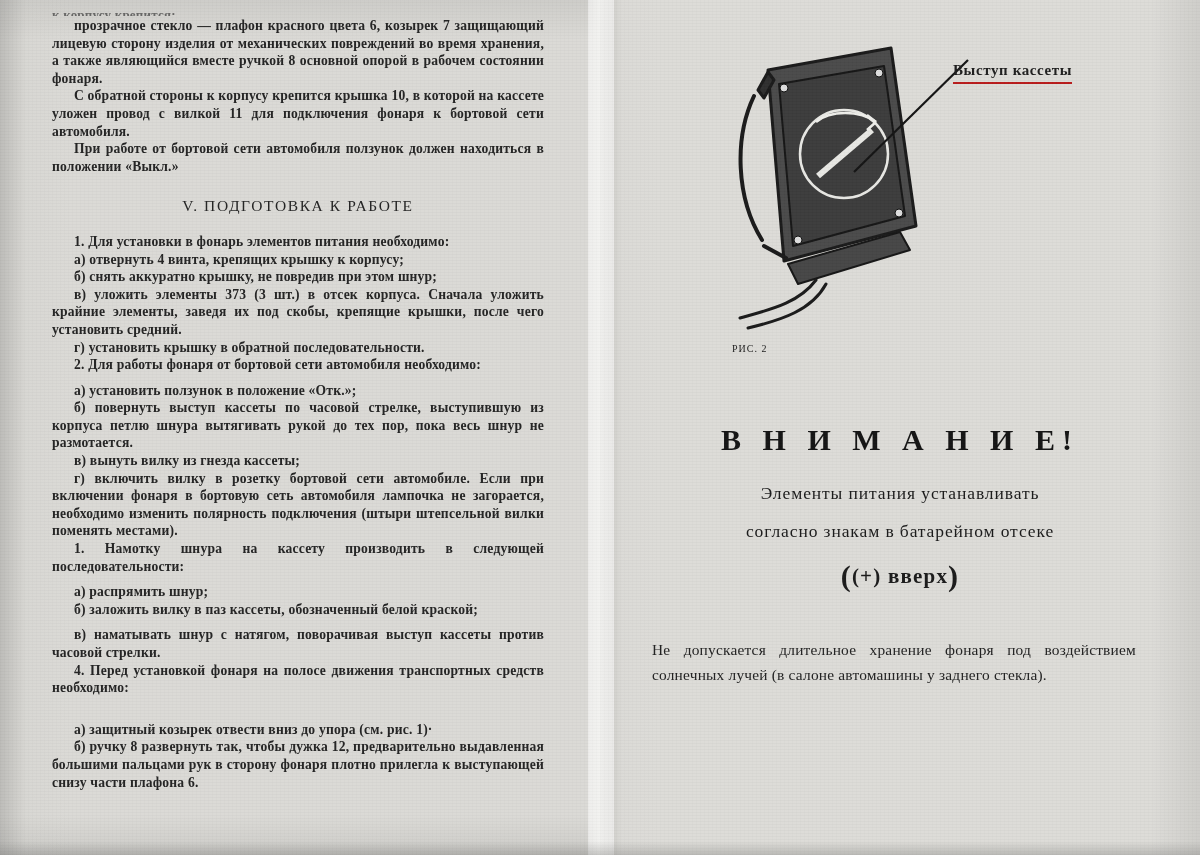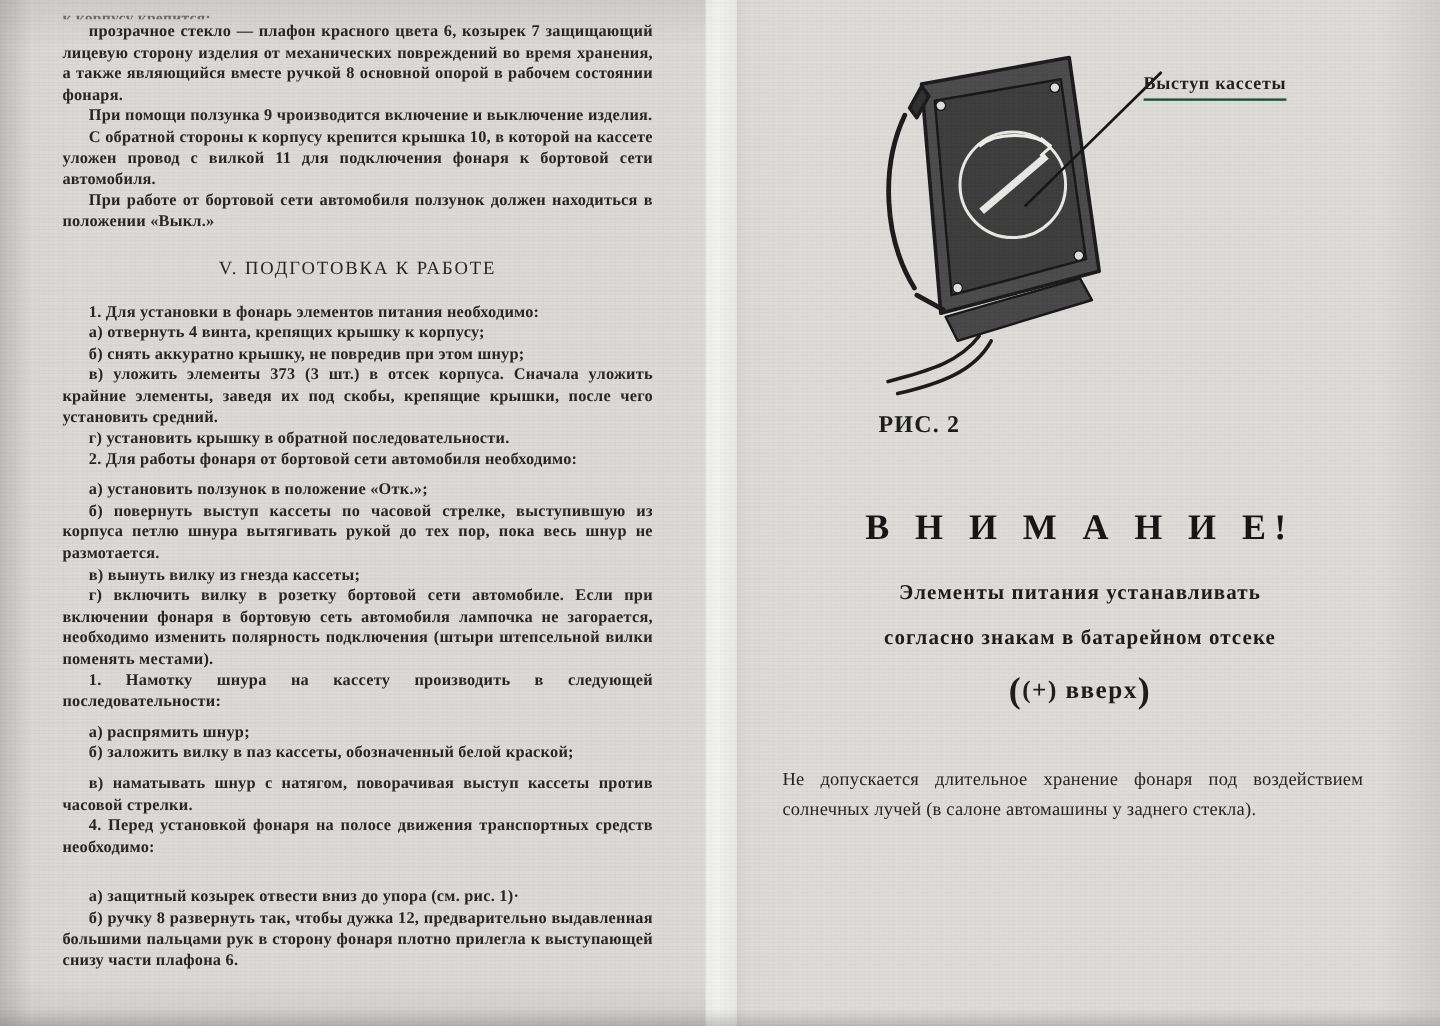--- a/index.html
+++ b/index.html
@@ -110,49 +110,49 @@
     height: 340px;
   }
   .fig-label {
     position: absolute;
     left: 305px;
     top: 44px;
     font-size: 15px;
     font-weight: 600;
     letter-spacing: .6px;
     padding-bottom: 3px;
-    border-bottom: 2px solid #14532d;
+    border-bottom: 2px solid #b91c1c;
     color: #1e1e1e;
   }
   .fig-caption {
     position: absolute;
     left: 84px;
     top: 325px;
-    font-size: 20px;
-    font-weight: 700;
+    font-size: 10px;
+    font-weight: 400;
     letter-spacing: 1px;
   }
   .attention {
     position: absolute;
     left: 600px;
     top: 405px;
     width: 600px;
     text-align: center;
     margin-top: 18px;
   }
   .attention-title {
     font-size: 30px;
     font-weight: 700;
     letter-spacing: 7px;
     margin-bottom: 26px;
     color: #141414;
   }
   .attention-line {
     font-size: 17.5px;
-    font-weight: 700;
+    font-weight: 400;
     letter-spacing: .9px;
     margin-bottom: 17px;
     color: #1a1a1a;
   }
   .attention-paren {
     font-size: 21px;
     font-weight: 600;
     letter-spacing: 1.2px;
     margin-top: 8px;
   }
@@ -188,21 +188,20 @@
 
 <div class="page">
   <div class="paper-left"></div>
   <div class="paper-right"></div>
   <div class="gutter"></div>
 
   <div class="left-col">
     <div class="clipped-top">к корпусу крепится:</div>
 
     <p class="para indent">прозрачное стекло — плафон красного цвета 6, козырек 7 защищающий лицевую сторону изделия от механических повреждений во время хранения, а также являющийся вместе ручкой 8 основной опорой в рабочем состоянии фонаря.</p>
-    <p class="para indent">При помощи ползунка 9 чроизводится включение и выключение изделия.</p>
     <p class="para indent">С обратной стороны к корпусу крепится крышка 10, в которой на кассете уложен провод с вилкой 11 для подключения фонаря к бортовой сети автомобиля.</p>
     <p class="para indent">При работе от бортовой сети автомобиля ползунок должен находиться в положении «Выкл.»</p>
 
     <div class="section-title">V.  ПОДГОТОВКА  К  РАБОТЕ</div>
 
     <p class="tight indent">1. Для установки в фонарь элементов питания необходимо:</p>
     <p class="tight indent">а) отвернуть 4 винта, крепящих крышку к корпусу;</p>
     <p class="tight indent">б) снять аккуратно крышку, не повредив при этом шнур;</p>
     <p class="tight indent">в) уложить элементы 373 (3 шт.) в отсек корпуса. Сначала уложить крайние элементы, заведя их под скобы, крепящие крышки, после чего установить средний.</p>
     <p class="tight indent">г) установить крышку в обратной последовательности.</p>

